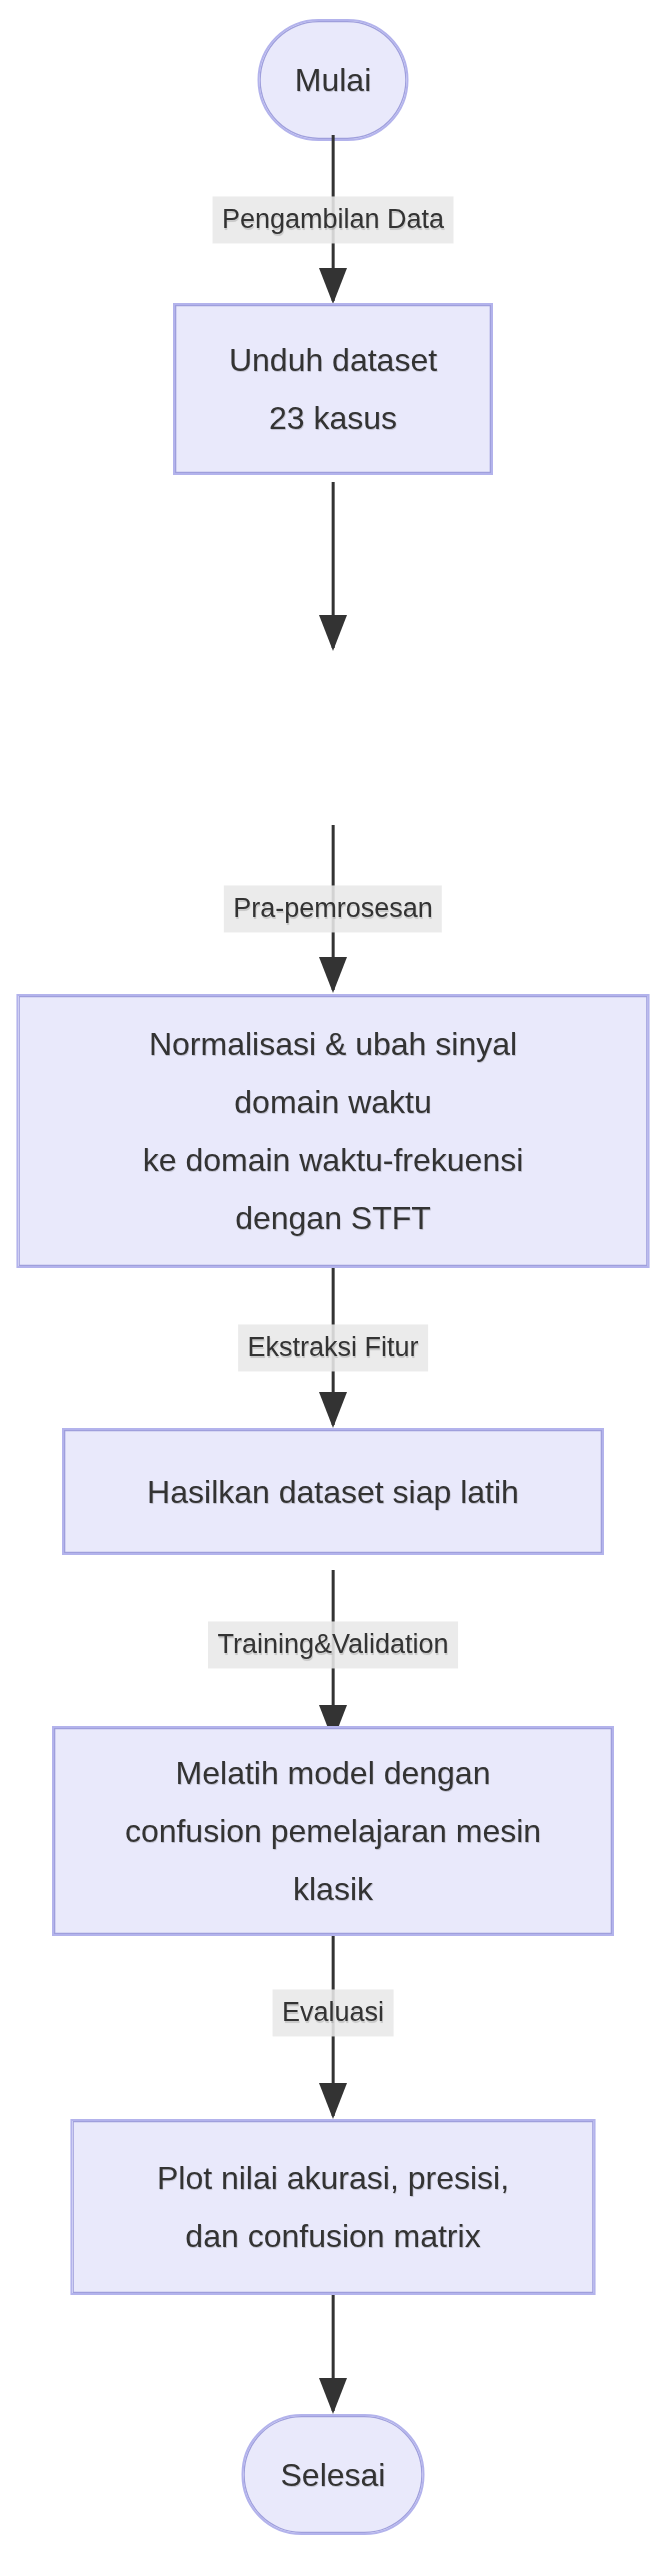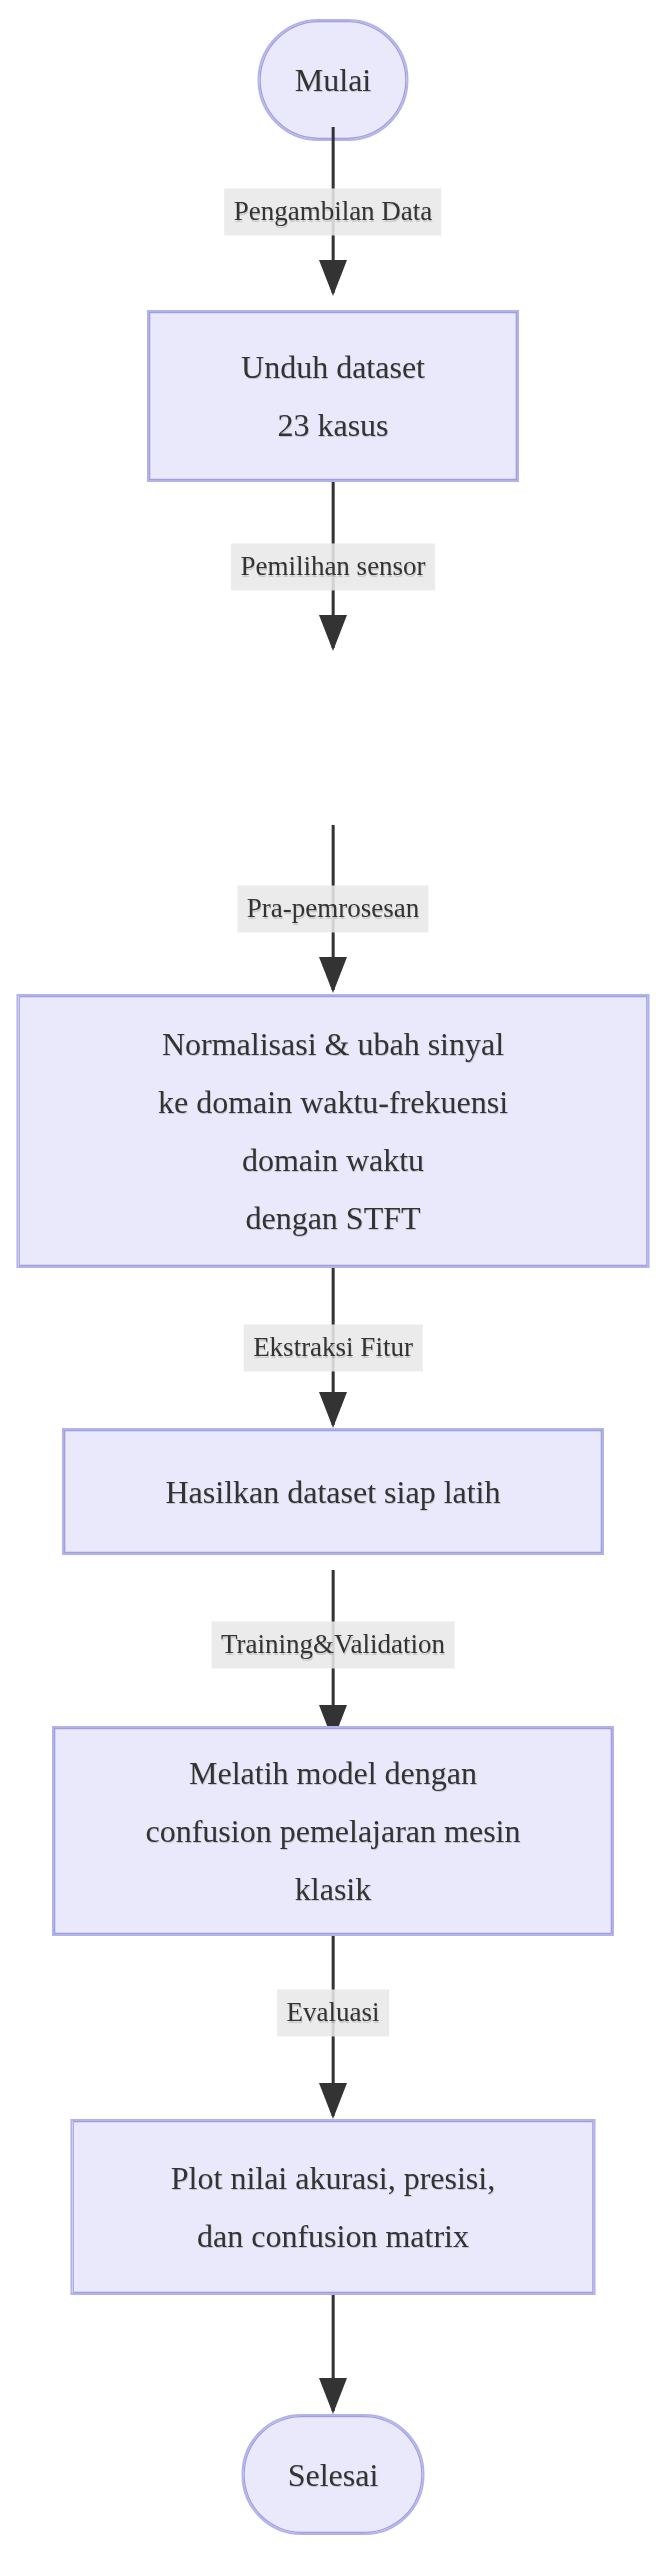--- a/index.html
+++ b/index.html
@@ -9,21 +9,21 @@
     --node-border-inner: #9f9fdc;
     --text-color: #333333;
     --edge-color: #333333;
     --label-bg: rgba(232,232,232,0.88);
   }
   html,body{margin:0;padding:0;background:var(--bg);}
   .canvas{
     position:relative;
     width:666px;height:2576px;
     background:var(--bg);
-    font-family:Liberation Serif, serif;
+    font-family:Liberation Sans, sans-serif;
     color:var(--text-color);
     overflow:hidden;
   }
   .node{
     position:absolute;
     left:50%;transform:translateX(-50%);
     background:var(--node-fill);
     border:2.7px solid var(--node-border);
     box-shadow: inset 0 0 0 1.3px var(--node-border-inner);
     display:flex;flex-direction:column;
@@ -76,48 +76,47 @@
 </style>
 </head>
 <body>
 
 <div class="canvas">
 
   <div class="node stadium" style="top:19px;width:151px;height:122px;border-radius:61px;">
     <div class="nline">Mulai</div>
   </div>
 
-  <div class="connector" style="top:127px;height:169px;text-align:center;">
+  <div class="connector" style="top:135px;height:169px;text-align:center;">
     <div class="cline"></div>
     <div class="arrowhead"></div>
     <div class="edge-label">Pengambilan Data</div>
   </div>
 
-  <div class="node" style="top:310px;width:372px;height:172px;">
+  <div class="node" style="top:303px;width:320px;height:172px;">
     <div class="nline">Unduh dataset</div>
     <div class="nline">23 kasus</div>
   </div>
 
   <div class="connector" style="top:482px;height:169px;">
     <div class="cline"></div>
     <div class="arrowhead"></div>
-    <div class="edge-label">Pemilihan sensor</div>
   </div>
 
 
   <div class="connector" style="top:825px;height:168px;">
     <div class="cline"></div>
     <div class="arrowhead"></div>
     <div class="edge-label">Pra-pemrosesan</div>
   </div>
 
   <div class="node" style="top:994px;width:633px;height:274px;">
     <div class="nline">Normalisasi &amp; ubah sinyal</div>
+    <div class="nline">domain waktu</div>
     <div class="nline">ke domain waktu-frekuensi</div>
-    <div class="nline">domain waktu</div>
     <div class="nline">dengan STFT</div>
   </div>
 
   <div class="connector" style="top:1268px;height:160px;">
     <div class="cline"></div>
     <div class="arrowhead"></div>
     <div class="edge-label">Ekstraksi Fitur</div>
   </div>
 
   <div class="node" style="top:1428px;width:542px;height:127px;">

